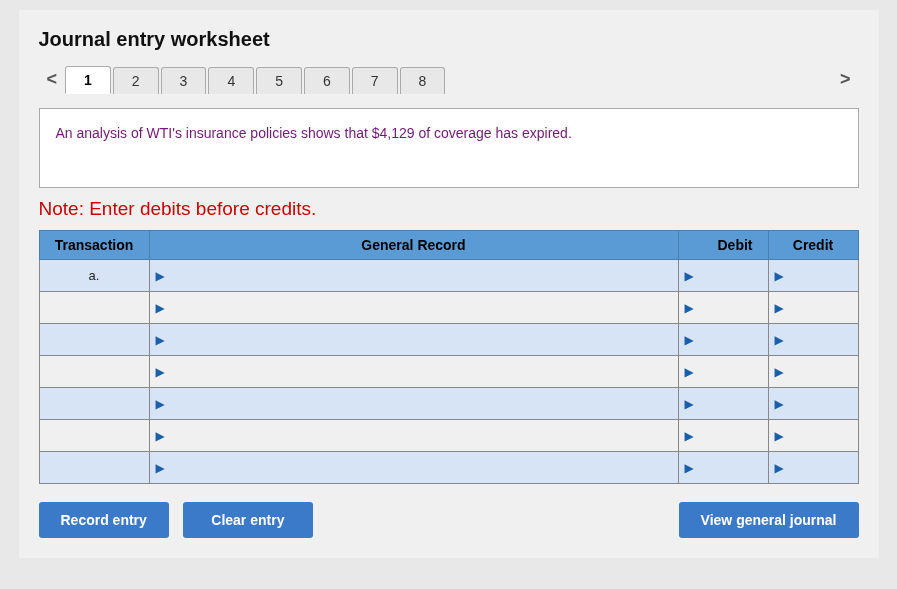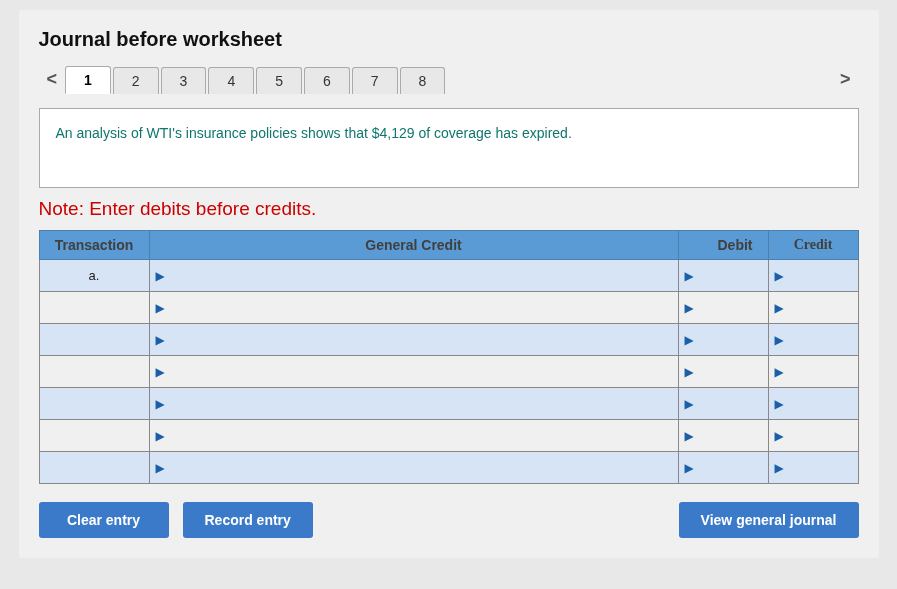--- a/index.html
+++ b/index.html
@@ -67,36 +67,36 @@
       position: relative;
       z-index: 2;
     }
     .description-box {
       background: #fff;
       border: 1px solid #aaa;
       padding: 14px 16px;
       margin-bottom: 10px;
       min-height: 80px;
       font-size: 14px;
-      color: #0f766e;
+      color: #701a75;
       line-height: 1.5;
     }
     .note {
       color: #cc0000;
       font-size: 19px;
       margin-bottom: 10px;
     }
     .journal-table {
       width: 100%;
       border-collapse: collapse;
       margin-bottom: 18px;
     }
     .journal-table thead tr th {
       background: #5b9bd5;
-      color: #404040;
+      color: #000000;
       font-weight: bold;
       font-size: 14px;
       padding: 6px 8px;
       border: 1px solid #4a80b0;
       text-align: center;
     }
     .journal-table thead tr th.col-transaction {
       width: 110px;
       text-align: center;
     }
@@ -104,21 +104,20 @@
       text-align: center;
     }
     .journal-table thead tr th.col-debit {
       width: 90px;
       text-align: center;
       padding-left: 32px;
     }
     .journal-table thead tr th.col-credit {
       width: 90px;
       text-align: center;
-      font-family: Liberation Serif, serif;
     }
     .journal-table tbody tr {
       height: 32px;
     }
     .journal-table tbody tr:nth-child(odd) {
       background: #d6e4f5;
     }
     .journal-table tbody tr:nth-child(even) {
       background: #f0f0f0;
     }
@@ -167,21 +166,21 @@
       text-align: center;
     }
     .btn-right {
       margin-left: auto;
     }
   </style>
 </head>
 <body>
 
 <div class="container">
-  <div class="page-title">Journal before worksheet</div>
+  <div class="page-title">Journal entry worksheet</div>
 
   <div class="tabs-row">
     <button class="nav-arrow">&lt;</button>
     <div class="tab-list">
 
     <div class="tab active">1</div>
         <div class="tab">2</div>
         <div class="tab">3</div>
         <div class="tab">4</div>
         <div class="tab">5</div>
@@ -195,21 +194,21 @@
   <div class="description-box">
     <span>An analysis of WTI's insurance policies shows that $4,129 of coverage has expired.</span>
   </div>
 
   <div class="note">Note: Enter debits before credits.</div>
 
   <table class="journal-table">
     <thead>
       <tr>
         <th class="col-transaction">Transaction</th>
-        <th class="col-general">General Credit</th>
+        <th class="col-general">General Record</th>
         <th class="col-debit">Debit</th>
         <th class="col-credit">Credit</th>
       </tr>
     </thead>
     <tbody>
 
     <tr>
           <td class="col-transaction">a.</td>
           <td>
             <div class="cell-with-arrow">
@@ -353,17 +352,17 @@
             <div class="cell-with-arrow">
               <span class="cell-arrow">▶</span>
               <input type="text" style="">
             </div>
           </td>
         </tr>
       </tbody>
   </table>
 
   <div class="buttons-row">
+    <button class="btn">Record entry</button>
     <button class="btn">Clear entry</button>
-    <button class="btn">Record entry</button>
     <button class="btn btn-right">View general journal</button>
   </div>
 </div>
 
 </body></html>

